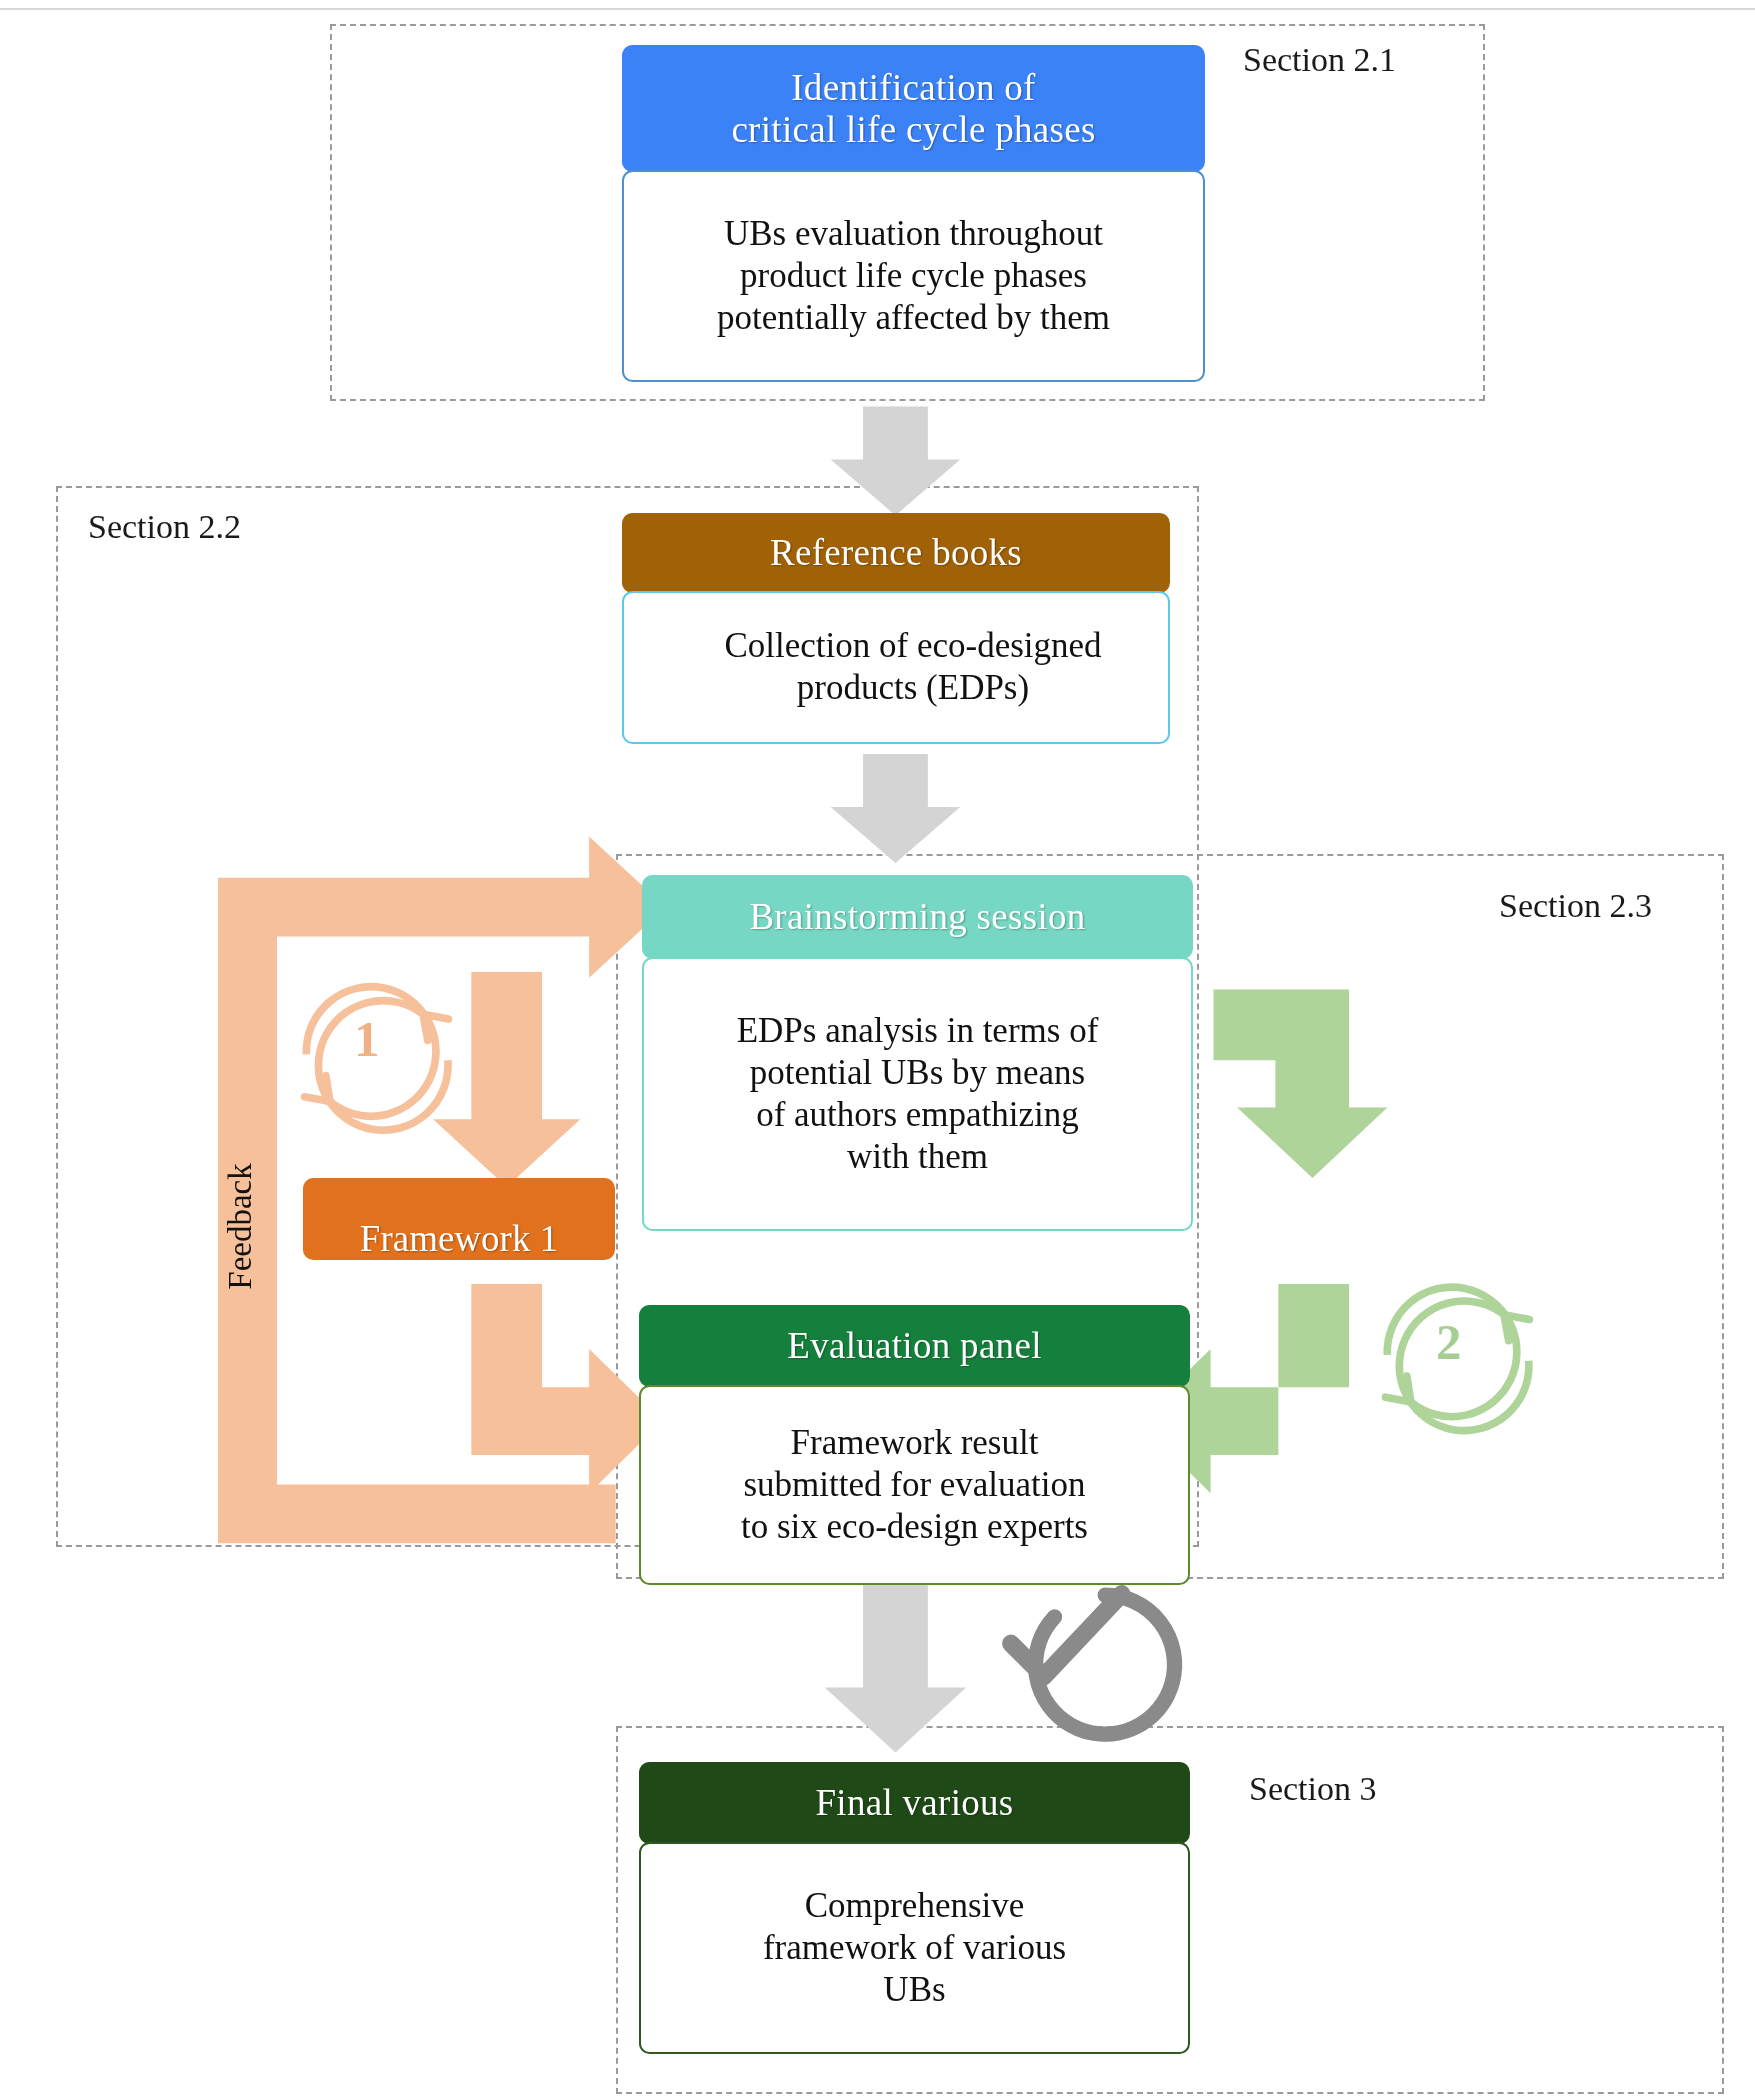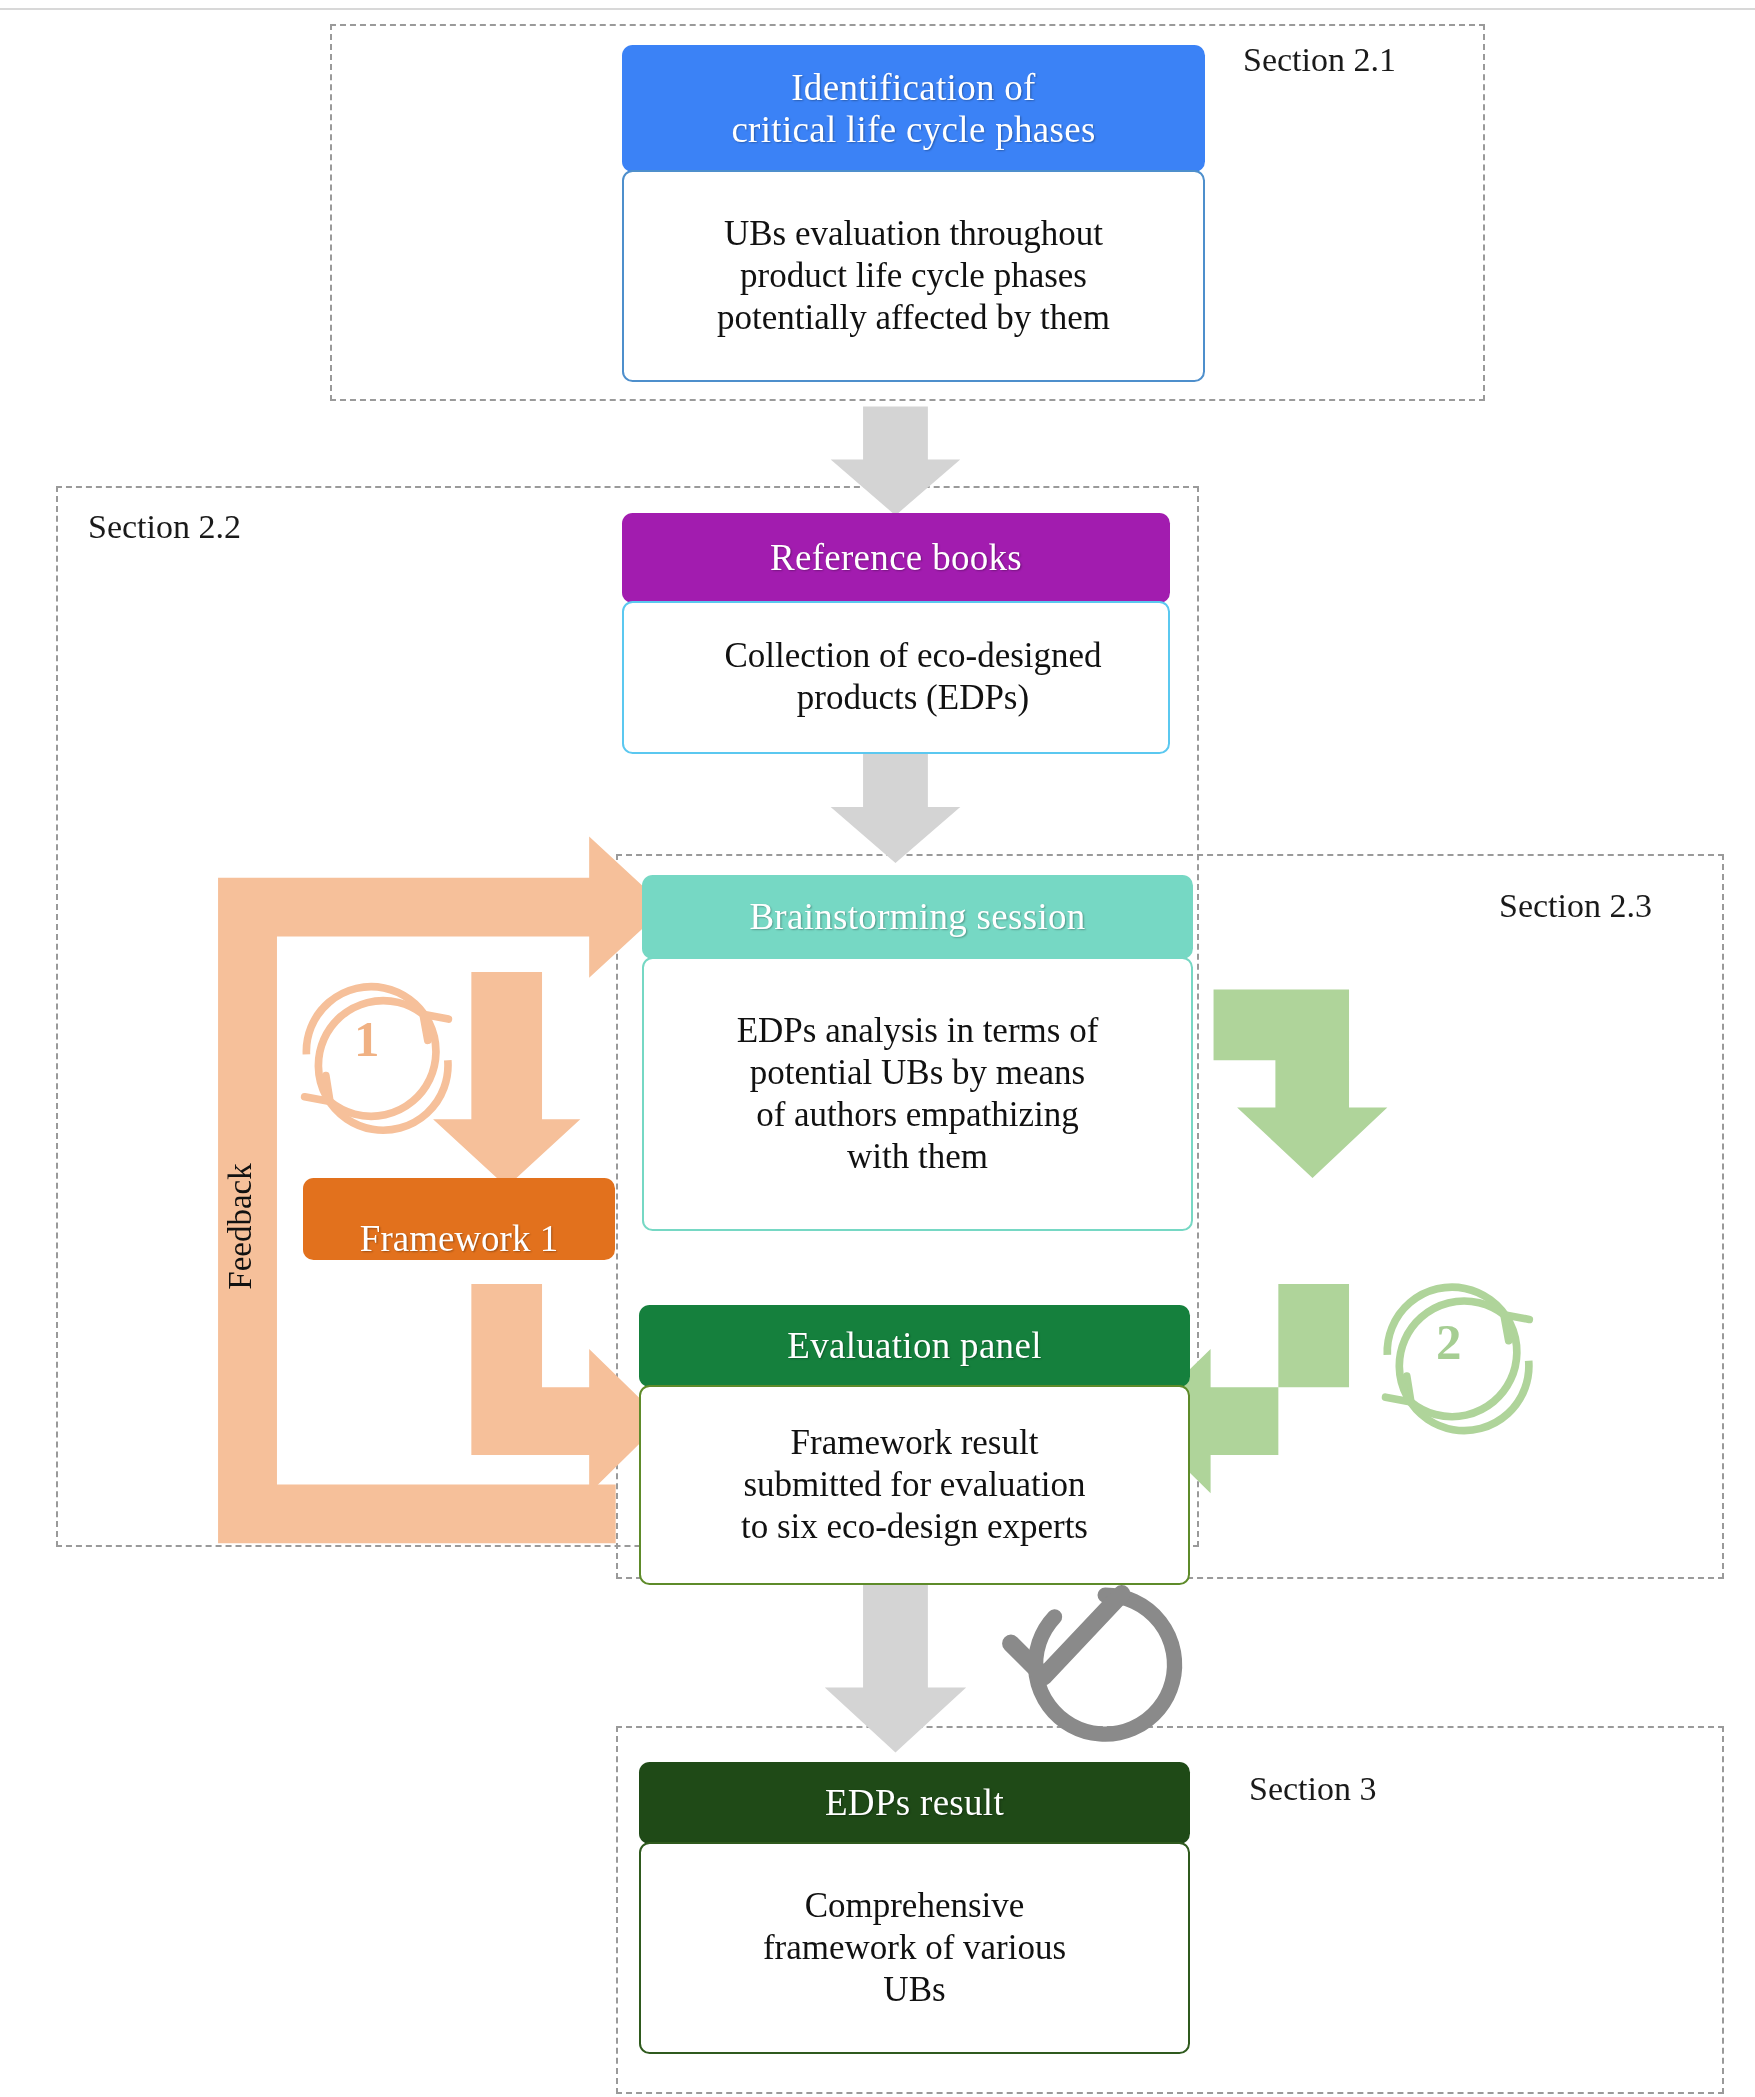--- a/index.html
+++ b/index.html
@@ -186,21 +186,21 @@
 critical life cycle phases</span>
     </div>
     <div class="node-body" style="height:212px; border:2.4px solid #4E8FCC;">
       <span style="white-space:pre-line;">UBs evaluation throughout
 product life cycle phases
 potentially affected by them</span>
     </div>
   </div>
 
   <div class="node" style="left:622px; top:513px; width:548px;">
-    <div class="node-head" style="height:90px; background:#a21caf;">
+    <div class="node-head" style="height:80px; background:#a16207;">
       <span style="white-space:pre-line;">Reference books</span>
     </div>
     <div class="node-body" style="height:153px; border:2.4px solid #5BC8F0;">
       <span style="white-space:pre-line;margin-left:34px;">Collection of eco-designed
 products (EDPs)</span>
     </div>
   </div>
 
   <div class="node" style="left:642px; top:875px; width:551px;">
     <div class="node-head" style="height:84px; background:#76D8C4;">
@@ -220,21 +220,21 @@
     </div>
     <div class="node-body" style="height:200px; border:2.4px solid #5E8B2A;">
       <span style="white-space:pre-line;">Framework result
 submitted for evaluation
 to six eco-design experts</span>
     </div>
   </div>
 
   <div class="node" style="left:639px; top:1762px; width:551px;">
     <div class="node-head" style="height:82px; background:#1F4A17;">
-      <span style="white-space:pre-line;">EDPs result</span>
+      <span style="white-space:pre-line;">Final various</span>
     </div>
     <div class="node-body" style="height:212px; border:2.4px solid #2F5A1E;">
       <span style="white-space:pre-line;">Comprehensive
 framework of various
 UBs</span>
     </div>
   </div>
 
   <div class="pill" style="left:303px; top:1178px; width:312px; height:82px; background:#E2711D;">
     <span>Framework 1</span>

